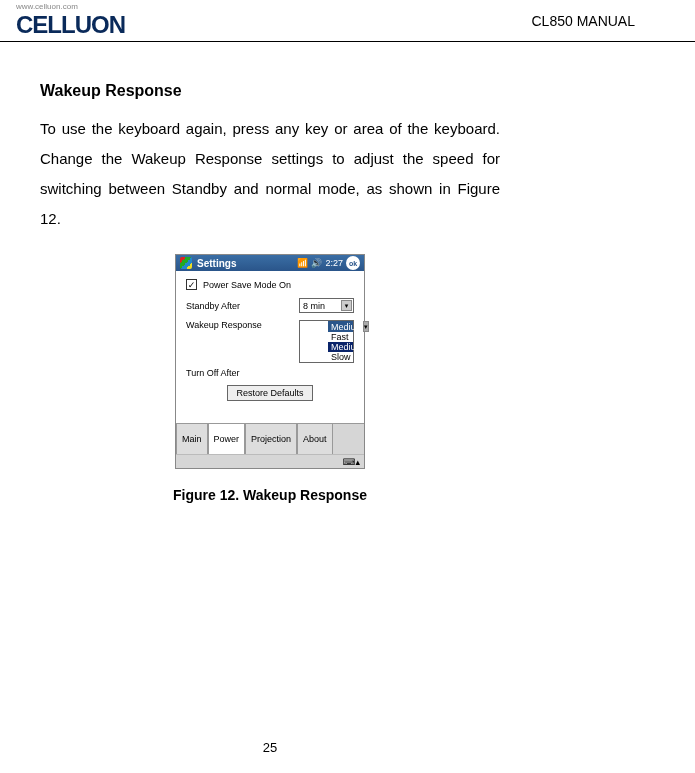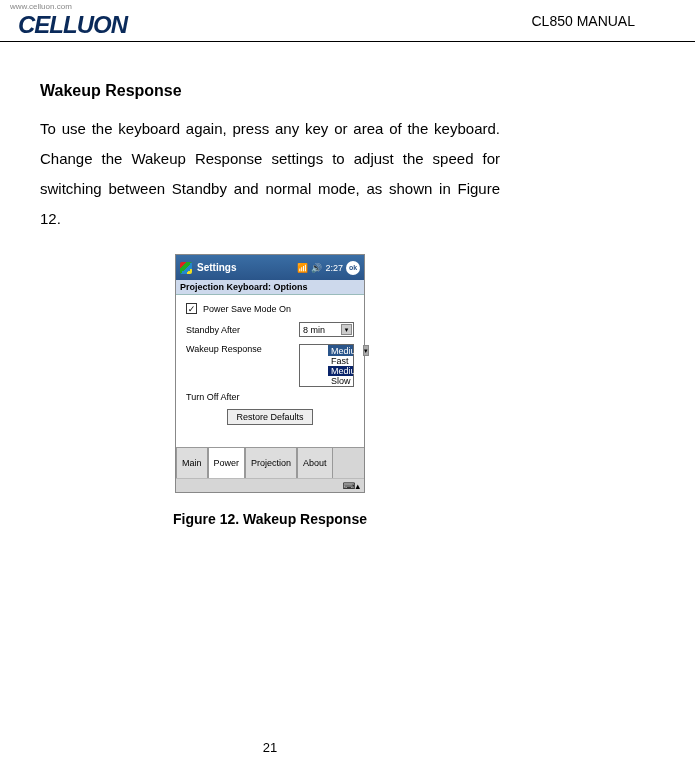--- a/index.html
+++ b/index.html
@@ -7,32 +7,30 @@
       width: 695px;
       height: 773px;
       font-family: Arial, sans-serif;
       background: #fff;
       position: relative;
     }
     .page-header {
       display: flex;
       align-items: center;
       justify-content: space-between;
-      padding: 2px 60px 2px 10px;
+      padding: 2px 60px 2px 16px;
       border-bottom: 1px solid #000;
       gap: 28px;
     }
     .brand {
       font-family: Arial, sans-serif;
-      font-style: italic;
       font-weight: bold;
       color: #0a2a5a;
       font-size: 24px;
       letter-spacing: -1px;
-      margin-left: 8px;
     }
     .brand-url {
       font-size: 8px;
       color: #888;
       font-style: normal;
       font-weight: normal;
       letter-spacing: 0;
     }
     .manual-title {
       font-size: 14px;
@@ -61,21 +59,21 @@
     .screenshot {
       width: 190px;
       border: 1px solid #888;
       background: #fff;
       font-size: 9px;
       font-family: Tahoma, Arial, sans-serif;
     }
     .ss-titlebar {
       display: flex;
       align-items: center;
-      height: 25px;
+      height: 16px;
       background: linear-gradient(#3a6ea5, #2a558a);
       color: #fff;
       padding: 0 4px;
       gap: 3px;
     }
     .winflag {
       width: 12px; height: 12px;
       background: linear-gradient(135deg, #d22 0 25%, #2a2 25% 50%, #28c 50% 75%, #ed2 75% 100%);
       border-radius: 2px;
       display:inline-block;
@@ -176,21 +174,20 @@
       <div class="ss-titlebar">
         <span class="winflag"></span>
         <span class="ss-title">Settings</span>
         <span class="ss-status">
           <span>📶</span>
           <span>🔊</span>
           <span>2:27</span>
           <span class="ss-ok">ok</span>
         </span>
       </div>
-      <div class="ss-subbar">Projection Keyboard: Options</div>
       <div class="ss-body">
         <div class="ss-row">
           <span class="ss-checkbox">✓</span>
           <span>Power Save Mode On</span>
         </div>
         <div class="ss-row" style="margin-top:8px;">
           <span class="ss-row-label">Standby After</span>
           <span class="ss-select">
             <span>8 min</span>
             <span class="arrow">▾</span>
@@ -220,13 +217,13 @@
         <div class="ss-tab">About</div>
       </div>
       <div class="ss-keyboard">
         <span>⌨▴</span>
       </div>
     </div>
     <div class="figure-caption">Figure 12. Wakeup Response</div>
   </div>
 </div>
 
-<div class="page-number">21</div>
+<div class="page-number">25</div>
 
 </body></html>

